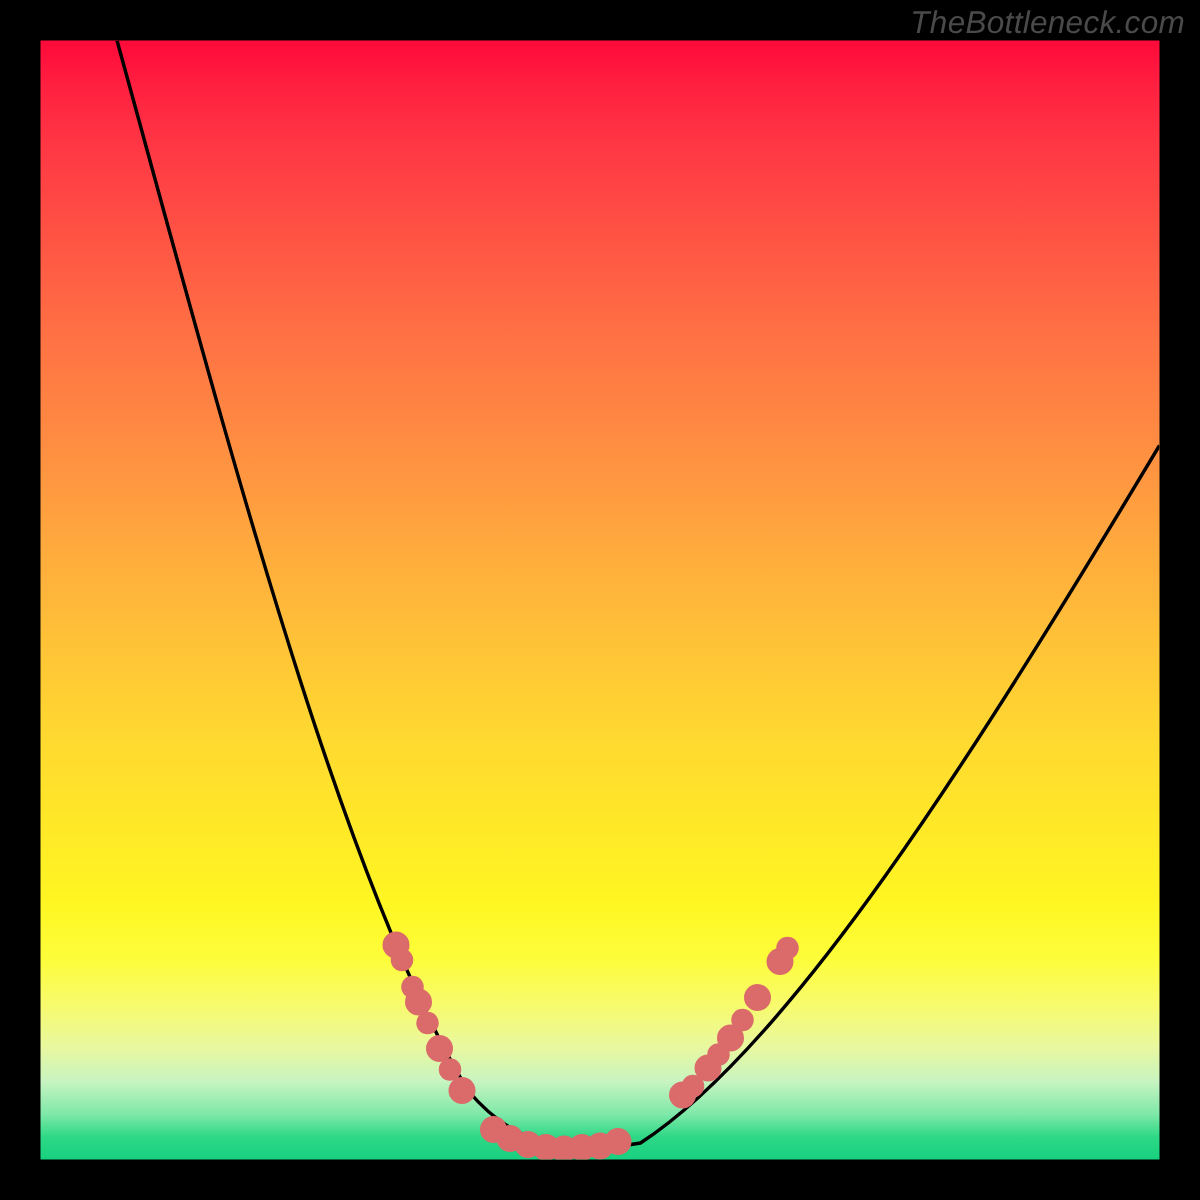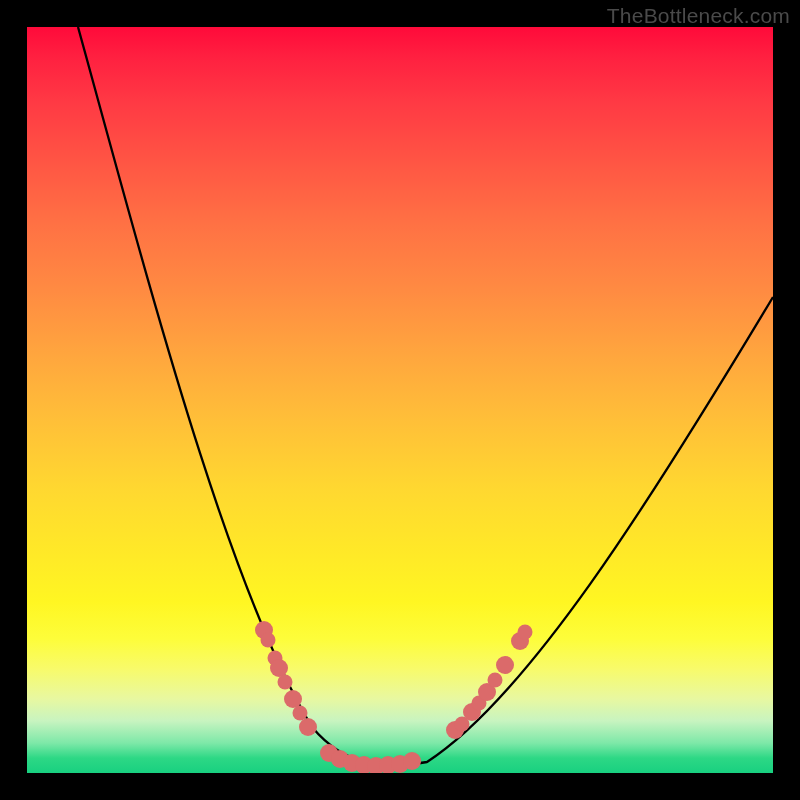--- a/index.html
+++ b/index.html
@@ -11,20 +11,21 @@
     overflow: hidden;
     font-family: Arial, sans-serif;
   }
   .outer-frame {
     position: absolute;
     top: 0;
     left: 0;
     width: 800px;
     height: 620px;
     background: #000;
+    font-style: italic;
   }
   .gradient-area {
     position: absolute;
     top: 27px;
     left: 27px;
     width: 746px;
     height: 746px;
     background: linear-gradient(to bottom,
       #ff0a3a 0%,
       #ff2040 4%,

